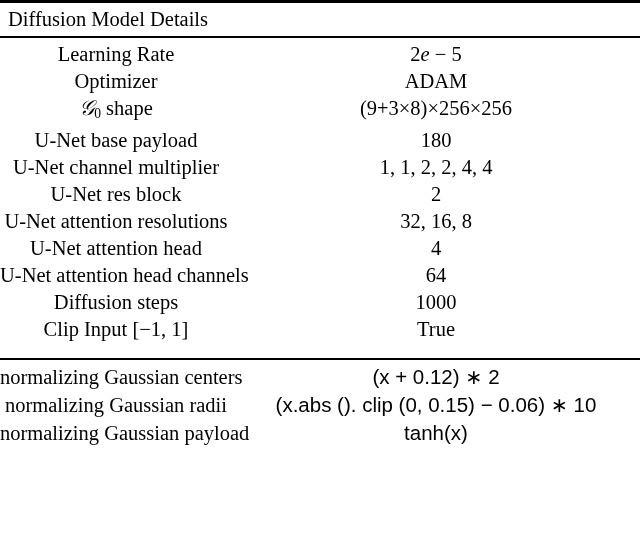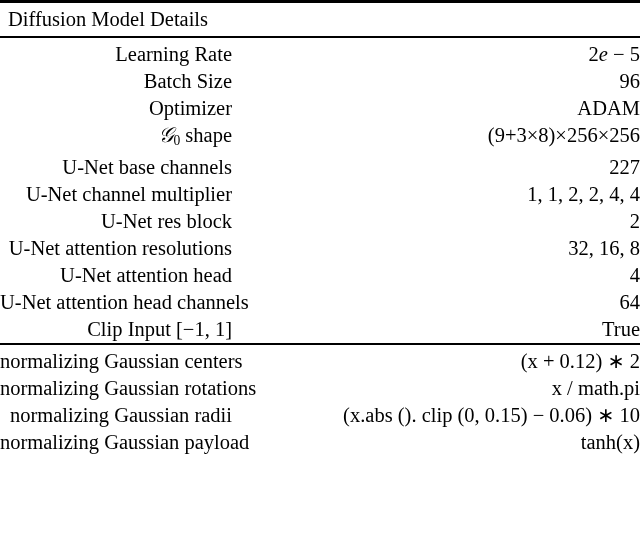--- a/index.html
+++ b/index.html
@@ -53,54 +53,54 @@
   tr.data-row td {
     padding: 0;
     height: 27px;
     font-size: 20.5px;
     line-height: 27px;
     vertical-align: baseline;
     white-space: nowrap;
   }
   td.key-cell {
     padding-left: 8px;
-    text-align: right;
+    text-align: center;
     width: 232px;
   }
   td.val-cell {
-    text-align: right;
+    text-align: center;
     padding-right: 3px;
   }
   
   tr.data-row.block2 td.key-cell { width: 252px; }
 
   
   tr.data-row.first-in-block td { padding-top: 3px; }
-  tr.data-row.last-in-block  td { padding-bottom: 0; }
+  tr.data-row.last-in-block  td { padding-bottom: 15px; }
 
   
   .mi {           
     font-family: "Liberation Serif", "DejaVu Serif", serif;
     font-style: italic;
   }
   .mn {           
     font-style: normal;
   }
   .script-g {     
     font-family: "DejaVu Serif", "Liberation Serif", serif;
     font-style: italic;
     font-size: 21px;
   }
   sub.sub0 {
     font-size: 0.66em;
     vertical-align: -0.22em;
     font-style: normal;
   }
   .tt {           
-    font-family: Liberation Serif, serif;
+    font-family: Liberation Sans, sans-serif;
   }
 </style>
 </head>
 <body>
 
 <div class="table-wrap">
   <table class="booktabs">
     <colgroup>
       <col style="width:232px">
       <col style="width:408px">
@@ -117,34 +117,30 @@
 
       <tr class="rule-mid">
         <td colspan="2"></td>
       </tr>
 
       <tr class="data-row block1 first-in-block">
         <td class="key-cell">Learning Rate</td>
         <td class="val-cell"><span class="mn">2</span><span class="mi">e</span><span class="mn">&nbsp;−&nbsp;5</span></td>
       </tr>
       <tr class="data-row block1">
-        <td class="key-cell">Batch Size</td>
-        <td class="val-cell">96</td>
-      </tr>
-      <tr class="data-row block1">
         <td class="key-cell">Optimizer</td>
         <td class="val-cell">ADAM</td>
       </tr>
       <tr class="data-row block1">
         <td class="key-cell"><span class="script-g">𝒢</span><sub class="sub0">0</sub>&nbsp;shape</td>
         <td class="val-cell">(9+3×8)×256×256</td>
       </tr>
       <tr class="data-row block1">
-        <td class="key-cell">U-Net base channels</td>
-        <td class="val-cell">227</td>
+        <td class="key-cell">U-Net base payload</td>
+        <td class="val-cell">180</td>
       </tr>
       <tr class="data-row block1">
         <td class="key-cell">U-Net channel multiplier</td>
         <td class="val-cell">1, 1, 2, 2, 4, 4</td>
       </tr>
       <tr class="data-row block1">
         <td class="key-cell">U-Net res block</td>
         <td class="val-cell">2</td>
       </tr>
       <tr class="data-row block1">
@@ -152,36 +148,36 @@
         <td class="val-cell">32, 16, 8</td>
       </tr>
       <tr class="data-row block1">
         <td class="key-cell">U-Net attention head</td>
         <td class="val-cell">4</td>
       </tr>
       <tr class="data-row block1">
         <td class="key-cell">U-Net attention head channels</td>
         <td class="val-cell">64</td>
       </tr>
+      <tr class="data-row block1">
+        <td class="key-cell">Diffusion steps</td>
+        <td class="val-cell">1000</td>
+      </tr>
       <tr class="data-row block1 last-in-block">
         <td class="key-cell">Clip Input <span class="mn">[</span><span class="mn">−1</span><span class="mn">,&nbsp;1]</span></td>
         <td class="val-cell">True</td>
       </tr>
 
       <tr class="rule-mid">
         <td colspan="2"></td>
       </tr>
 
       <tr class="data-row block2 first-in-block">
         <td class="key-cell">normalizing Gaussian centers</td>
         <td class="val-cell tt">(x + 0.12) ∗ 2</td>
-      </tr>
-      <tr class="data-row block2">
-        <td class="key-cell">normalizing Gaussian rotations</td>
-        <td class="val-cell tt">x / math.pi</td>
       </tr>
       <tr class="data-row block2">
         <td class="key-cell">normalizing Gaussian radii</td>
         <td class="val-cell tt">(x.abs (). clip (0,  0.15) − 0.06) ∗ 10</td>
       </tr>
       <tr class="data-row block2 last-in-block">
         <td class="key-cell">normalizing Gaussian payload</td>
         <td class="val-cell tt">tanh(x)</td>
       </tr>
 

